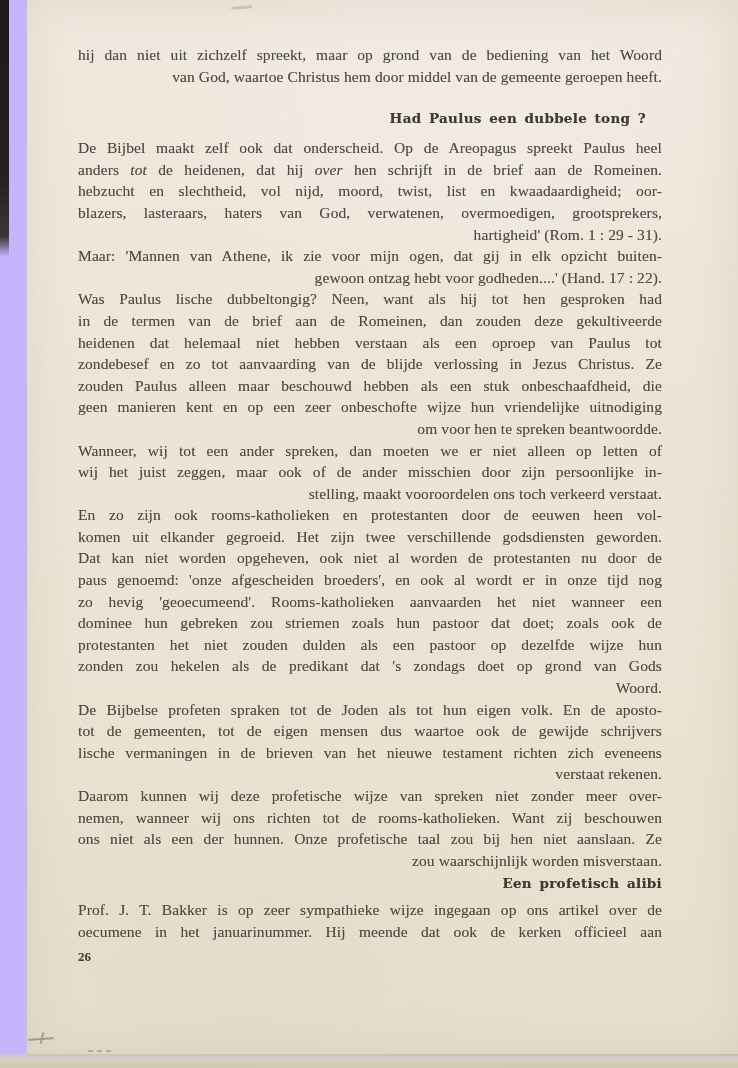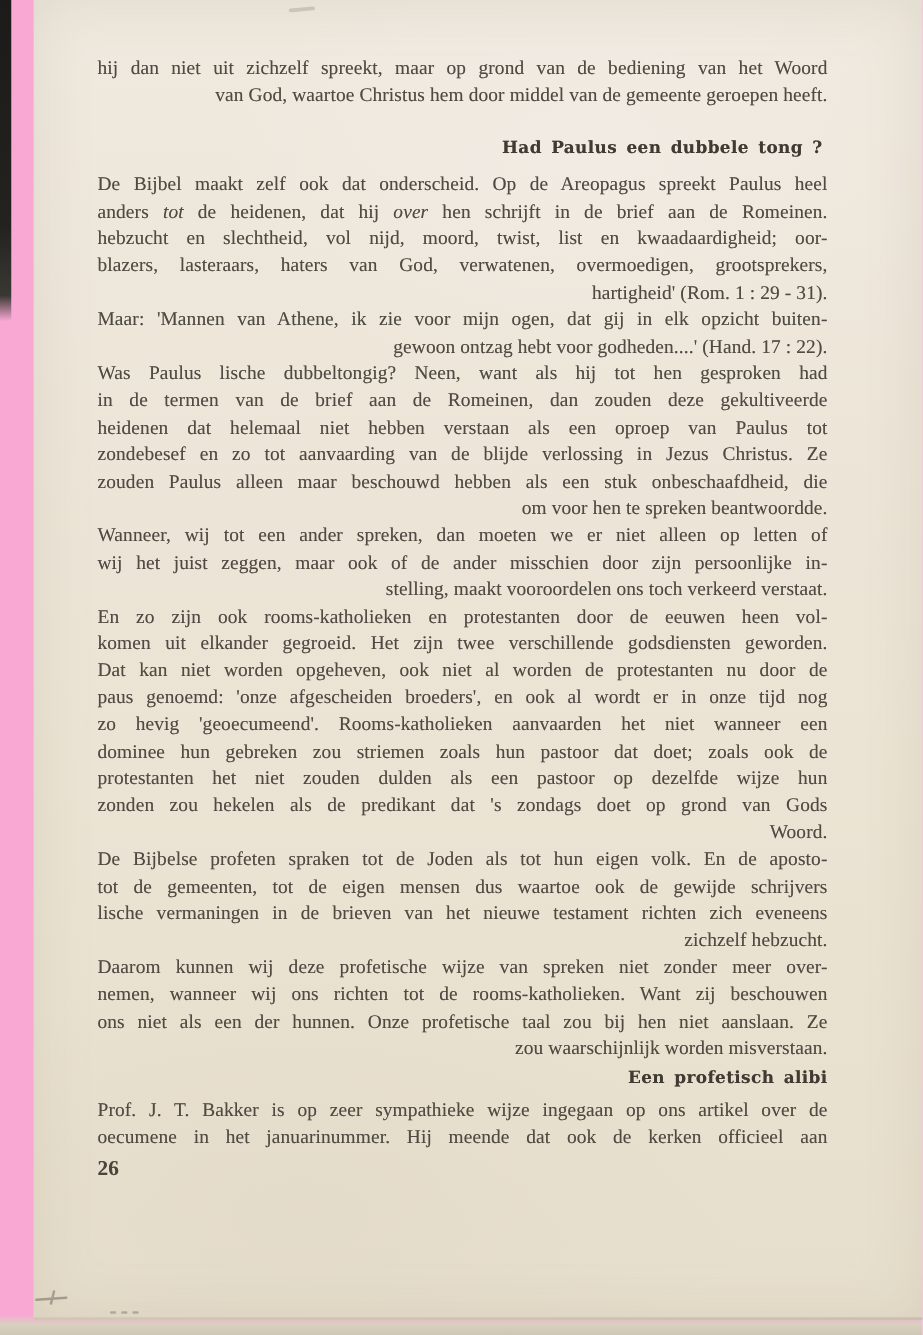--- a/index.html
+++ b/index.html
@@ -5,21 +5,21 @@
   html, body { margin: 0; padding: 0; }
   body {
     width: 738px; height: 1068px;
     font-family: "Liberation Serif", serif;
     background: #fcfcf9;
     overflow: hidden;
   }
   .scan {
     position: relative;
     width: 738px; height: 1068px;
-    background: #f9a8d4;
+    background: #c4b5fd;
   }
   
   .paper {
     position: absolute;
     left: 27px; top: 0; right: 0; bottom: 12px;
     background:
       radial-gradient(ellipse 420px 260px at 62% 12%, rgba(244,238,233,0.55), rgba(244,238,233,0) 70%),
       radial-gradient(ellipse 500px 300px at 30% 92%, rgba(223,214,197,0.45), rgba(223,214,197,0) 70%),
       linear-gradient(180deg, #efe9df 0%, #ece5d7 38%, #eae2d1 72%, #e7dfcd 100%);
     box-shadow: inset 0 0 46px rgba(156,143,118,0.18);
@@ -74,28 +74,28 @@
   .line { text-align: right; white-space: normal; }
   .line.just { text-align: justify; text-align-last: justify; }
   .line i { font-style: italic; }
   .heading {
     font-family: "DejaVu Serif", serif;
     font-weight: 700;
     font-size: 13.5px; line-height: 18px;
     letter-spacing: 0.3px; word-spacing: 2.5px;
     color: #3f3a32;
     text-align: right;
-    margin: 22px 4px 10px 0;
+    margin: 22px 16px 10px 0;
     text-shadow: 0 0 0.5px rgba(63,58,50,0.5);
   }
   .heading.compact { margin: 3px 0 7px 0; }
   .page-number {
     margin-top: 3px;
     font-weight: 700;
-    font-size: 17px;
+    font-size: 13px;
     color: #4a453d;
     text-align: left;
   }
 </style>
 </head>
 <body>
 
 <div class="scan">
   <div class="paper"></div>
   <div class="edge-dark"></div>
@@ -126,20 +126,21 @@
         <div class="para">
           <div class="line just">Maar: 'Mannen van Athene, ik zie voor mijn ogen, dat gij in elk opzicht buiten-</div>
           <div class="line">gewoon ontzag hebt voor godheden....' (Hand. 17 : 22).</div>
         </div>
         <div class="para">
           <div class="line just">Was Paulus lische dubbeltongig? Neen, want als hij tot hen gesproken had</div>
           <div class="line just">in de termen van de brief aan de Romeinen, dan zouden deze gekultiveerde</div>
           <div class="line just">heidenen dat helemaal niet hebben verstaan als een oproep van Paulus tot</div>
           <div class="line just">zondebesef en zo tot aanvaarding van de blijde verlossing in Jezus Christus. Ze</div>
           <div class="line just">zouden Paulus alleen maar beschouwd hebben als een stuk onbeschaafdheid, die</div>
+          <div class="line just">geen manieren kent en op een zeer onbeschofte wijze hun vriendelijke uitnodiging</div>
           <div class="line">om voor hen te spreken beantwoordde.</div>
         </div>
         <div class="para">
           <div class="line just">Wanneer, wij tot een ander spreken, dan moeten we er niet alleen op letten of</div>
           <div class="line just">wij het juist zeggen, maar ook of de ander misschien door zijn persoonlijke in-</div>
           <div class="line">stelling, maakt vooroordelen ons toch verkeerd verstaat.</div>
         </div>
         <div class="para">
           <div class="line just">En zo zijn ook rooms-katholieken en protestanten door de eeuwen heen vol-</div>
           <div class="line just">komen uit elkander gegroeid. Het zijn twee verschillende godsdiensten geworden.</div>
@@ -148,21 +149,21 @@
           <div class="line just">zo hevig 'geoecumeend'. Rooms-katholieken aanvaarden het niet wanneer een</div>
           <div class="line just">dominee hun gebreken zou striemen zoals hun pastoor dat doet; zoals ook de</div>
           <div class="line just">protestanten het niet zouden dulden als een pastoor op dezelfde wijze hun</div>
           <div class="line just">zonden zou hekelen als de predikant dat 's zondags doet op grond van Gods</div>
           <div class="line">Woord.</div>
         </div>
         <div class="para">
           <div class="line just">De Bijbelse profeten spraken tot de Joden als tot hun eigen volk. En de aposto-</div>
           <div class="line just">tot de gemeenten, tot de eigen mensen dus waartoe ook de gewijde schrijvers</div>
           <div class="line just">lische vermaningen in de brieven van het nieuwe testament richten zich eveneens</div>
-          <div class="line">zichzelf hebzucht.</div>
+          <div class="line">verstaat rekenen.</div>
         </div>
         <div class="para">
           <div class="line just">Daarom kunnen wij deze profetische wijze van spreken niet zonder meer over-</div>
           <div class="line just">nemen, wanneer wij ons richten tot de rooms-katholieken. Want zij beschouwen</div>
           <div class="line just">ons niet als een der hunnen. Onze profetische taal zou bij hen niet aanslaan. Ze</div>
           <div class="line">zou waarschijnlijk worden misverstaan.</div>
         </div>
         <div class="heading compact">Een profetisch alibi</div>
         <div class="para">
           <div class="line just">Prof. J. T. Bakker is op zeer sympathieke wijze ingegaan op ons artikel over de</div>

